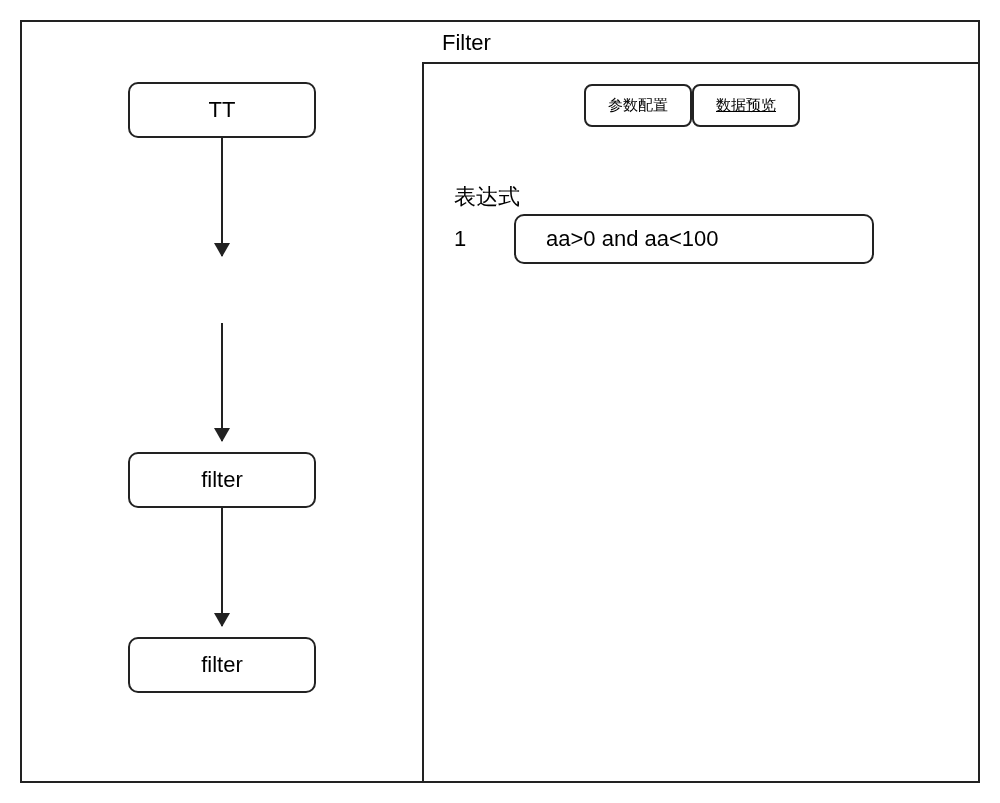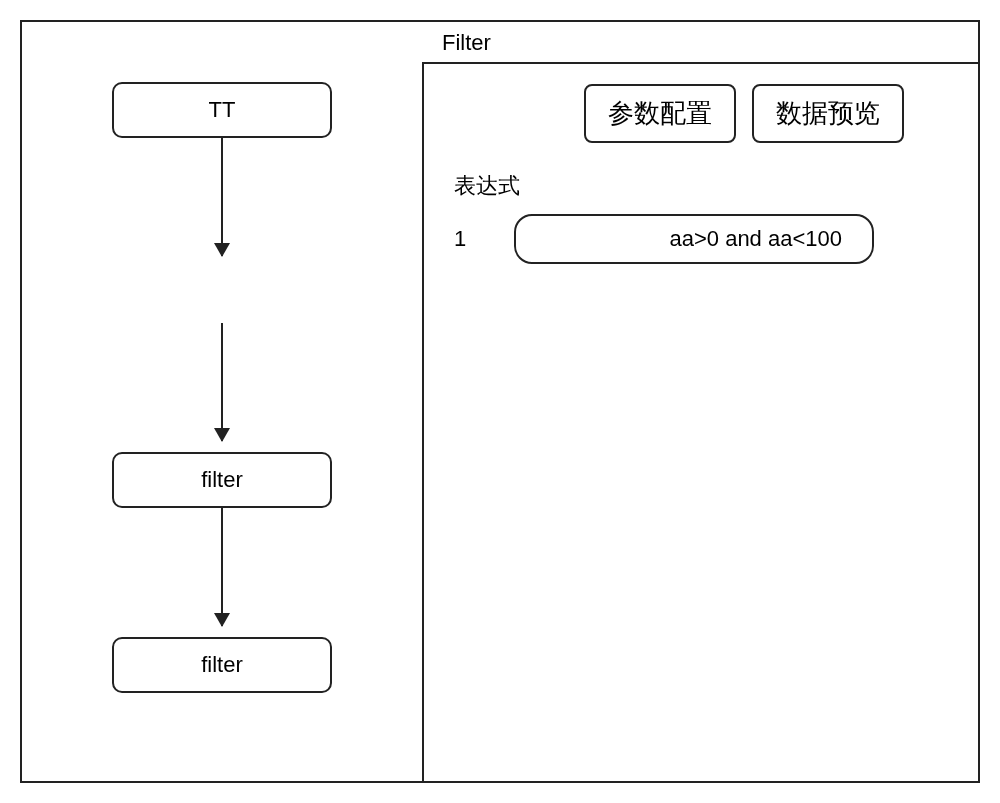--- a/index.html
+++ b/index.html
@@ -21,21 +21,21 @@
     position: absolute;
     left: 20px;
     top: 50px;
     width: 360px;
     height: 690px;
   }
   .flow-node {
     position: absolute;
     left: 50%;
     transform: translateX(-50%);
-    width: 220px;
+    width: 188px;
     height: 56px;
     border: 2px solid #222;
     border-radius: 10px;
     display: flex;
     align-items: center;
     justify-content: center;
     font-size: 22px;
     background: #fff;
   }
   .arrow {
@@ -78,50 +78,50 @@
     position: absolute;
     top: 20px;
     left: 160px;
     display: flex;
     gap: 0;
   }
   .tab {
     border: 2px solid #222;
     border-radius: 8px;
     padding: 10px 22px;
-    font-size: 26px;
+    font-size: 15px;
     background: #fff;
     cursor: pointer;
   }
-  .tab + .tab { margin-left: 16px; }
+  .tab + .tab { margin-left: 0; text-decoration: underline; }
   .section-label {
     position: absolute;
     left: 30px;
-    top: 107px;
+    top: 118px;
     font-size: 22px;
   }
   .expr-row {
     position: absolute;
     left: 30px;
     top: 150px;
     display: flex;
     align-items: center;
     gap: 40px;
   }
   .expr-index {
     font-size: 22px;
     width: 20px;
   }
   .expr-box {
     border: 2px solid #222;
-    border-radius: 18px;
+    border-radius: 10px;
     padding: 10px 30px;
     min-width: 360px;
     font-size: 22px;
-    text-align: right;
+    text-align: left;
     background: #fff;
   }
 </style>
 </head>
 <body>
 
 <div class="canvas">
 
   <div class="flow-area">
 

